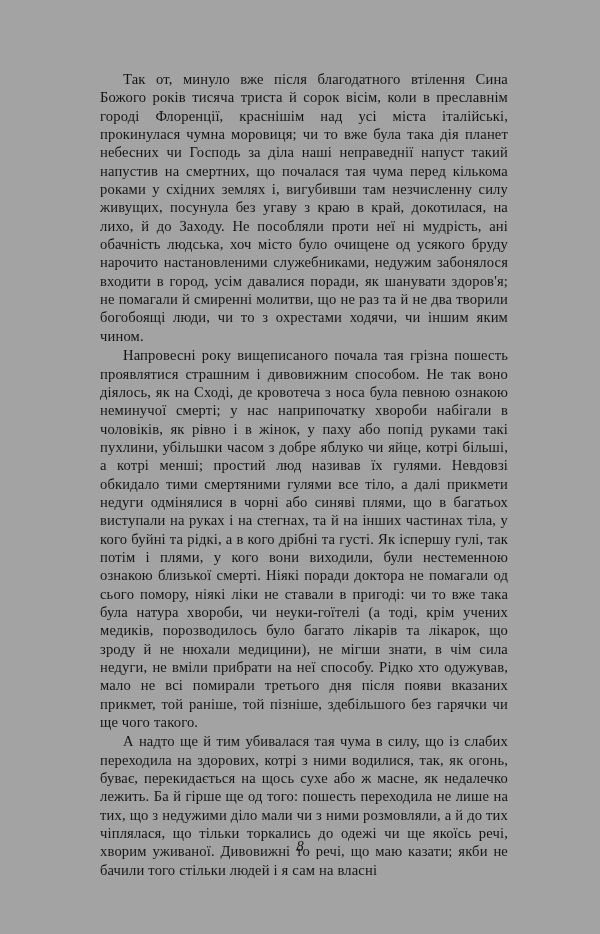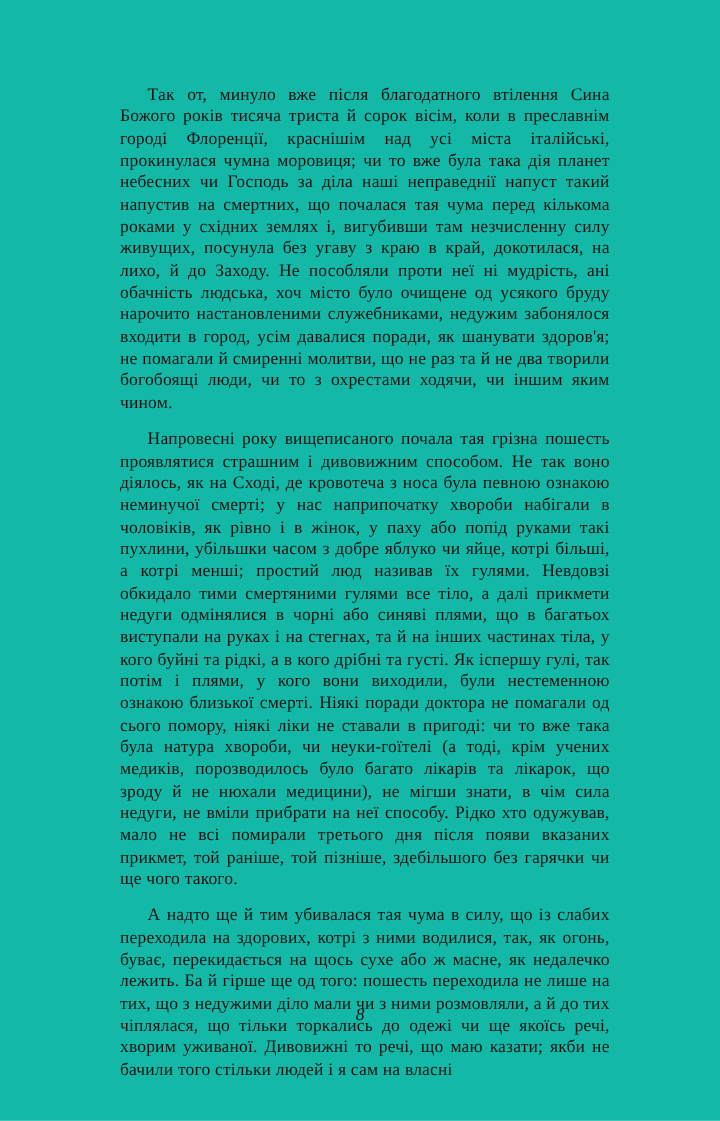--- a/index.html
+++ b/index.html
@@ -16,21 +16,21 @@
     color: #111111;
     -webkit-font-smoothing: antialiased;
   }
 
   .page {
     position: absolute;
     left: 0;
     top: 0;
     width: 600px;
     height: 934px;
-    background: #14b8a6;
+    background: #a3a3a3;
   }
 
   .text-block {
     position: absolute;
     left: 100px;
     top: 70px;
     width: 408px;
   }
 
   .para {
@@ -40,21 +40,21 @@
     font-size: 14.6px;
     line-height: 18.35px;
     letter-spacing: 0.01em;
     word-spacing: 0.005em;
     text-indent: 23px;
     hyphens: manual;
     color: #141414;
   }
 
   .para + .para {
-    margin-top: 12px;
+    margin-top: 1px;
   }
 
   .page-number {
     position: absolute;
     left: 0;
     top: 838px;
     width: 600px;
     text-align: center;
     font-style: italic;
     font-size: 14.5px;

